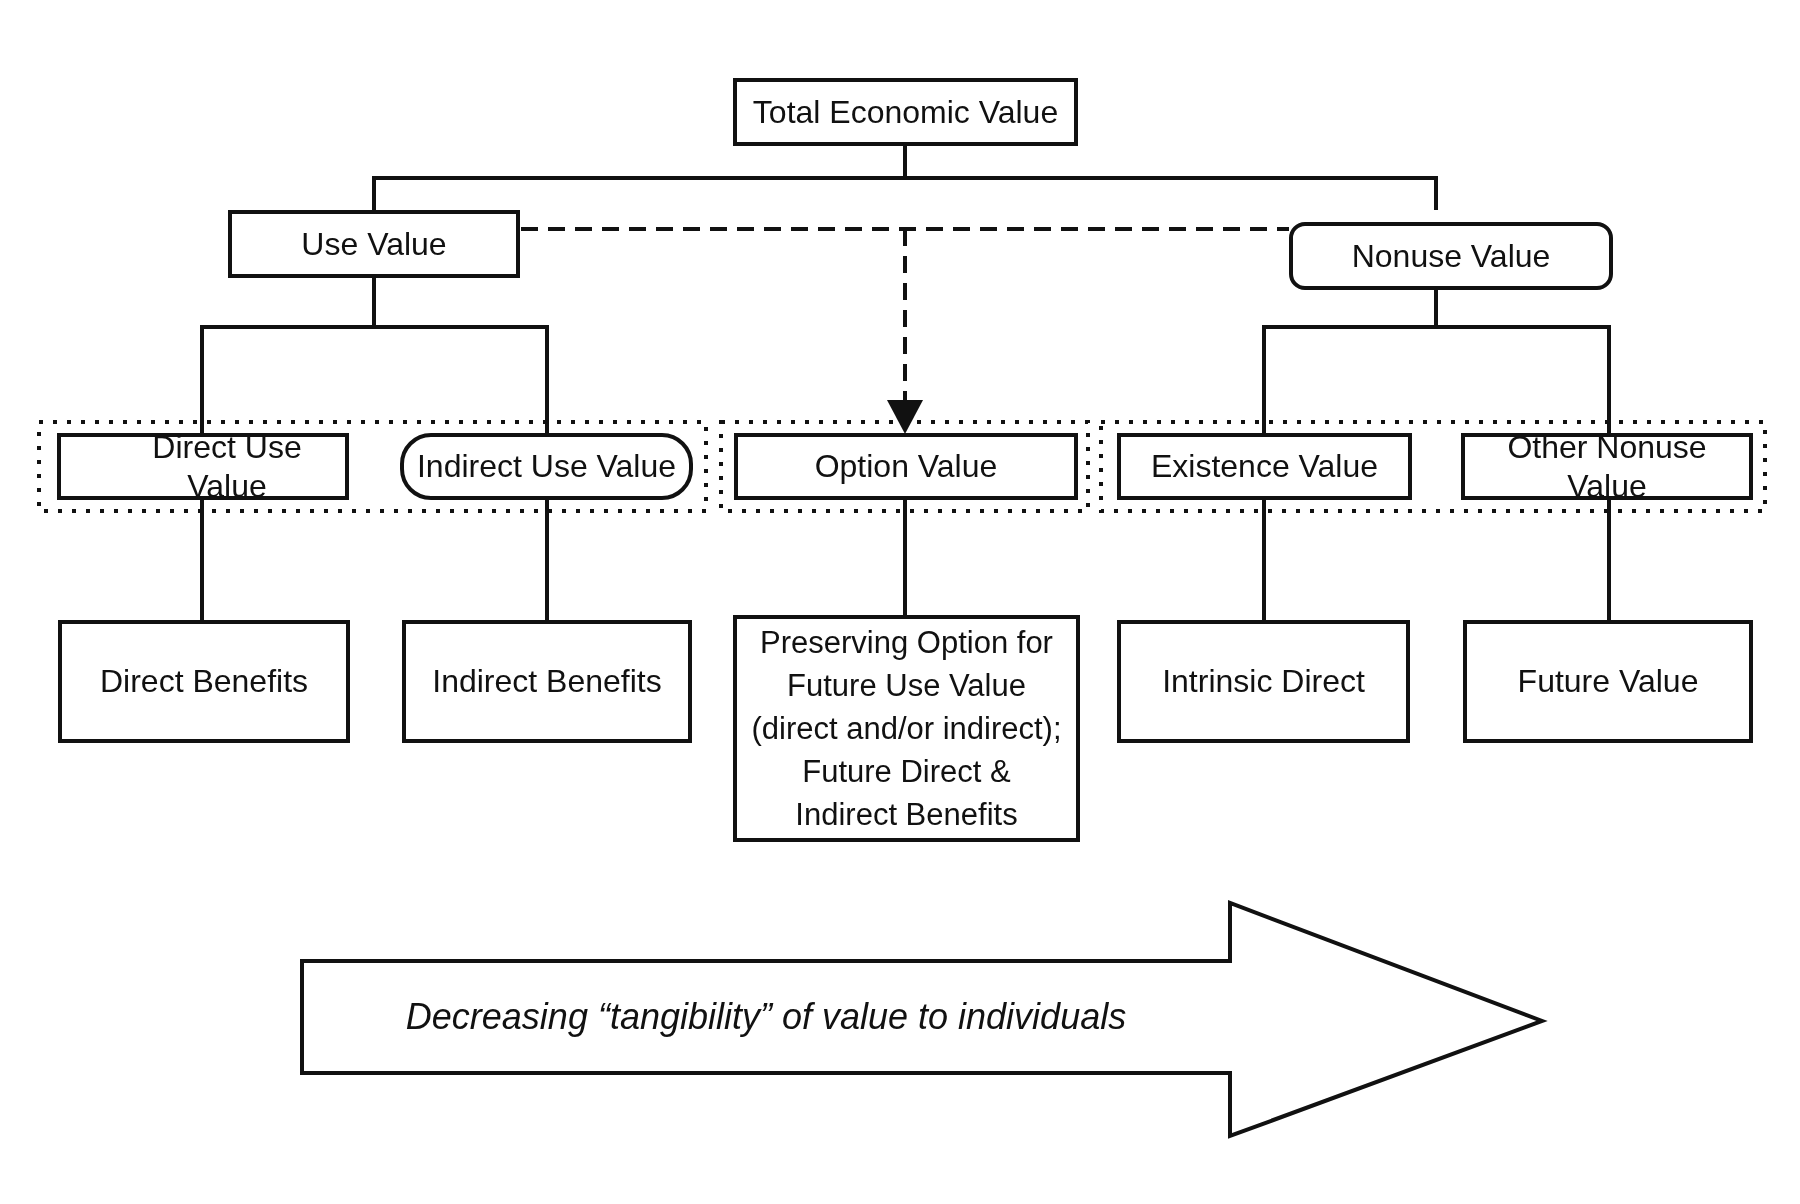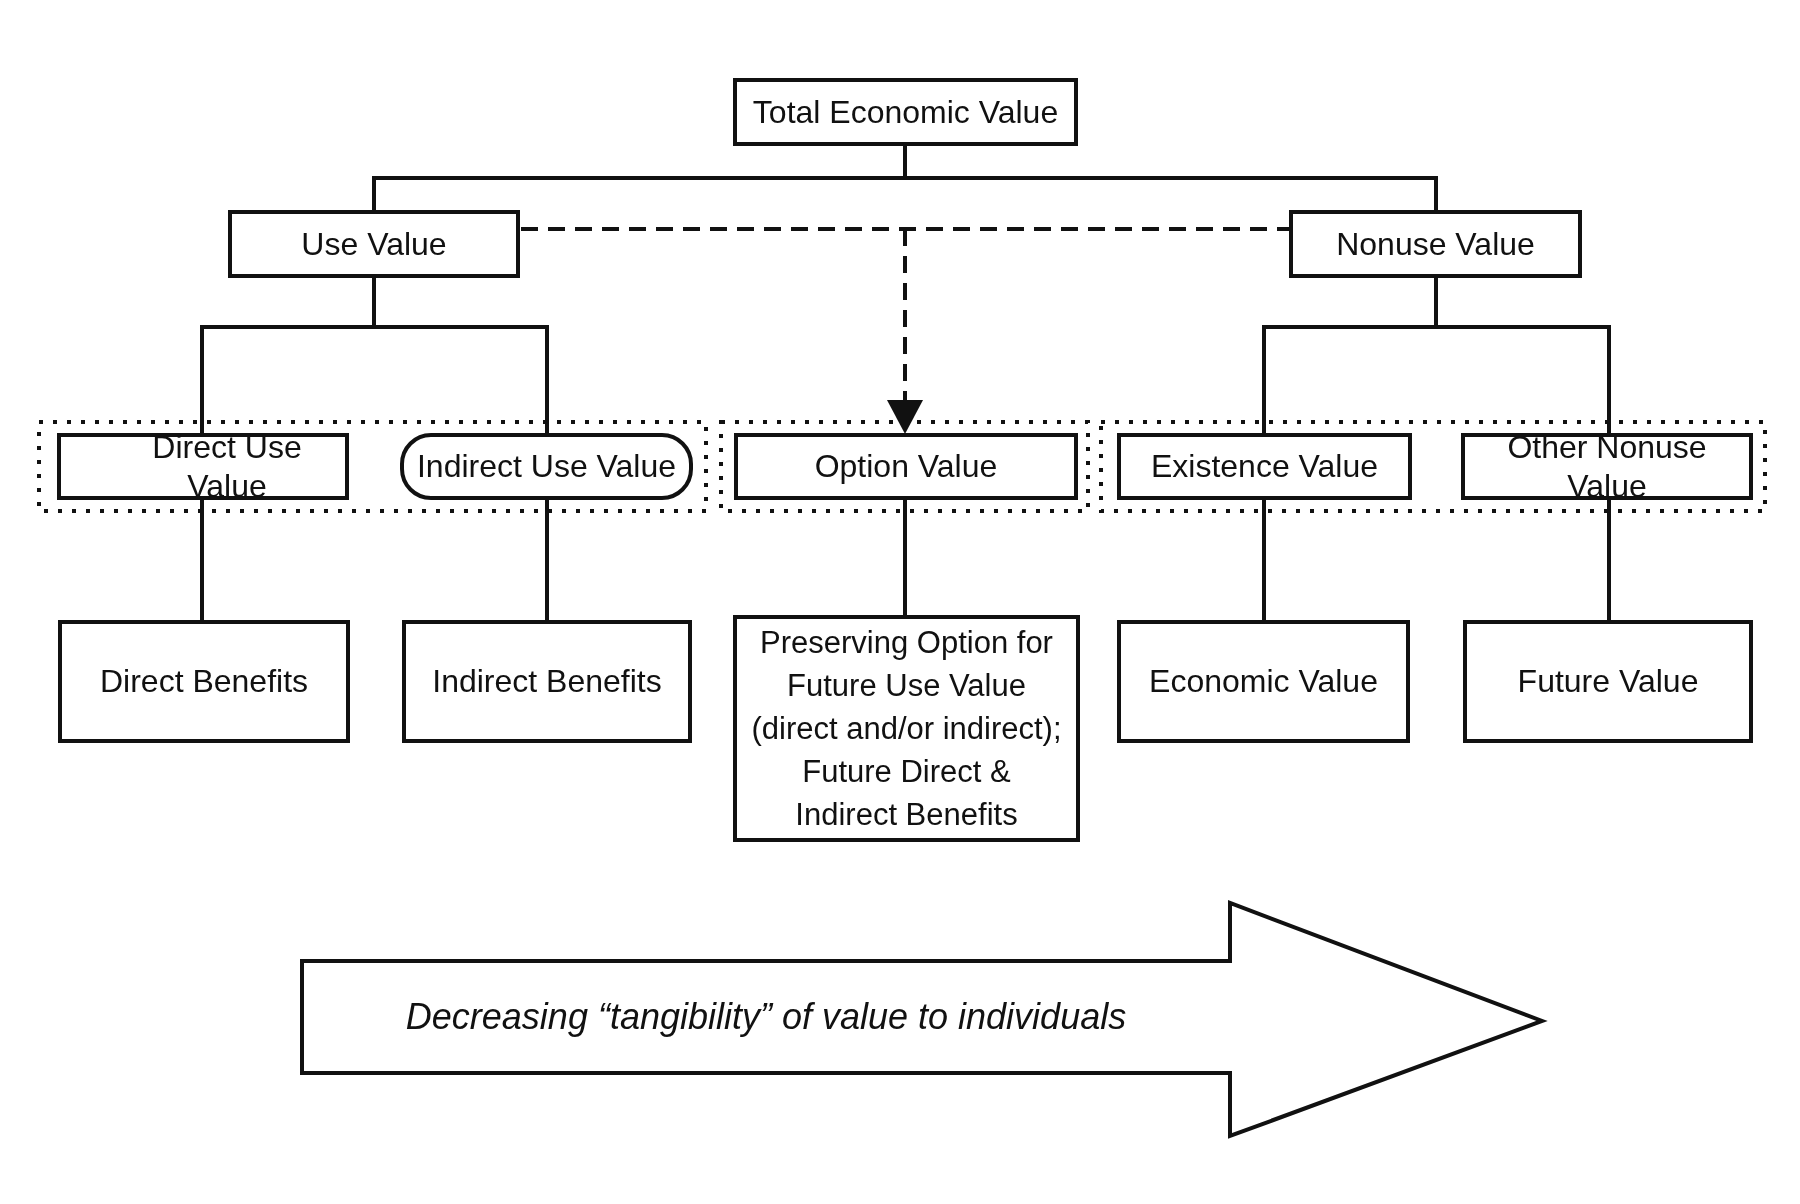--- a/index.html
+++ b/index.html
@@ -94,35 +94,35 @@
       <rect x="721" y="422" width="367" height="89"></rect>
       <rect x="1101" y="422" width="664" height="89"></rect>
     </g>
 
     <polygon points="302,961 1230,961 1230,903 1542,1021 1230,1136 1230,1073 302,1073" fill="#ffffff" stroke="#111111" stroke-width="4" stroke-linejoin="miter"></polygon>
   </svg>
 
   <div class="box" style="left:733px; top:78px; width:345px; height:68px;">Total Economic Value</div>
 
   <div class="box" style="left:228px; top:210px; width:292px; height:68px;">Use Value</div>
-  <div class="box" style="left:1289px; top:210px; width:293px; height:68px;">Nonuse Value</div>
+  <div class="box" style="left:1289px; top:222px; width:324px; height:68px;border-radius:16px;">Nonuse Value</div>
 
   <div class="box" style="left:57px; top:433px; width:292px; height:67px;padding-left:48px;">Direct Use Value</div>
   <div class="box" style="left:400px; top:433px; width:293px; height:67px;border-radius:31px;">Indirect Use Value</div>
   <div class="box" style="left:734px; top:433px; width:344px; height:67px;">Option Value</div>
   <div class="box" style="left:1117px; top:433px; width:295px; height:67px;">Existence Value</div>
   <div class="box" style="left:1461px; top:433px; width:292px; height:67px;">Other Nonuse Value</div>
 
   <div class="box" style="left:58px; top:620px; width:292px; height:123px;">Direct Benefits</div>
   <div class="box" style="left:402px; top:620px; width:290px; height:123px;">Indirect Benefits</div>
   <div class="box multi" style="left:733px; top:615px; width:347px; height:227px;">
     <span>Preserving Option for</span>
     <span>Future Use Value</span>
     <span>(direct and/or indirect);</span>
     <span>Future Direct &amp;</span>
     <span>Indirect Benefits</span>
   </div>
-  <div class="box" style="left:1117px; top:620px; width:293px; height:123px;">Economic Value</div>
+  <div class="box" style="left:1117px; top:620px; width:293px; height:123px;">Intrinsic Direct</div>
   <div class="box" style="left:1463px; top:620px; width:290px; height:123px;">Future Value</div>
 
   <div class="arrow-label">Decreasing “tangibility” of value to individuals</div>
 
 </div>
 
 </body></html>

